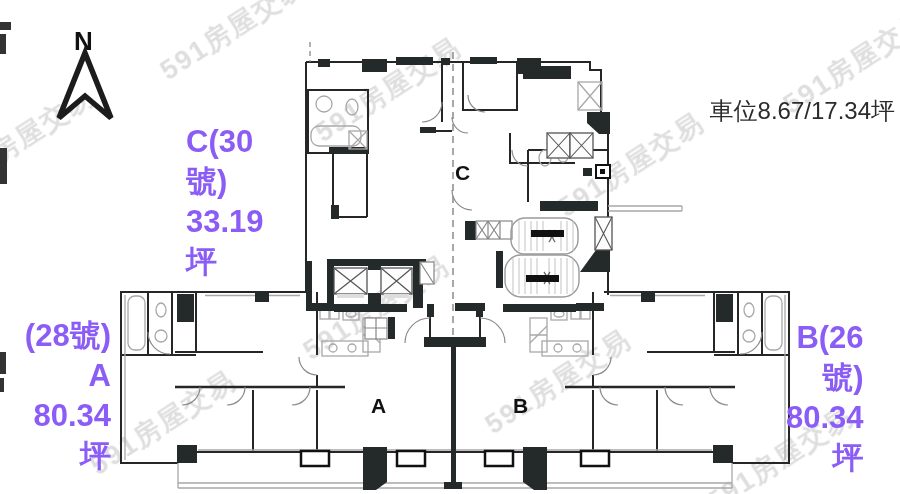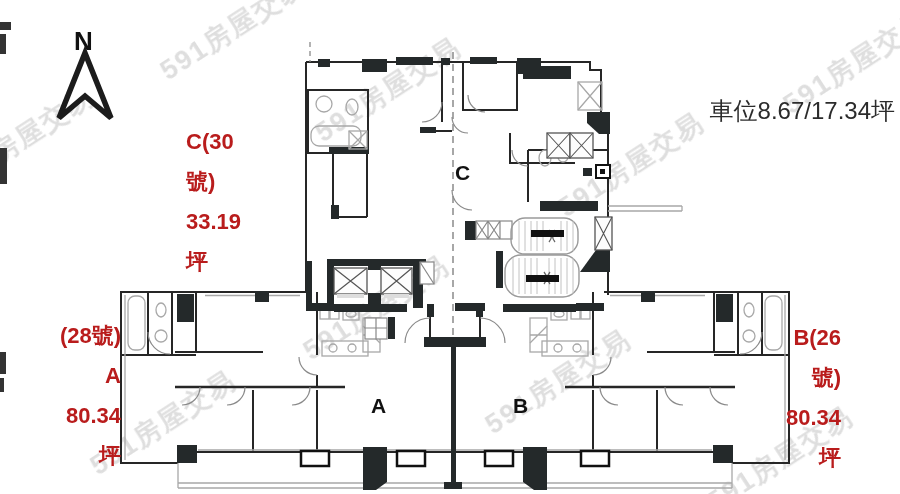--- a/index.html
+++ b/index.html
@@ -5,23 +5,23 @@
   html,body{margin:0;padding:0;background:#e9e9e9;}
   .stage{
     position:relative;width:900px;height:494px;background:#ffffff;overflow:hidden;
     font-family:"Liberation Sans","DejaVu Sans",sans-serif;
   }
   .stage svg{position:absolute;left:0;top:0;}
   .txt{position:absolute;color:#2b2b2b;white-space:nowrap;}
   .address{top:5px;right:7px;font-size:24px;letter-spacing:0.5px;}
   .area-note{top:62px;right:5px;font-size:24px;}
   .parking-note{top:95px;right:5px;font-size:24px;}
-  .unit-label{position:absolute;color:#b91c1c;font-weight:700;font-size:22px;line-height:40px;}
+  .unit-label{position:absolute;color:#8b5cf6;font-weight:700;font-size:31px;line-height:40px;}
   .unit-c{left:186px;top:122px;text-align:left;}
-  .unit-a{left:0;top:316px;width:111px;text-align:right;margin-left:10px;}
+  .unit-a{left:0;top:316px;width:111px;text-align:right;}
   .unit-b{left:786px;top:318px;text-align:right;}
   .unit-label div{height:40px;}
   .compass-n{left:74px;top:26px;font-size:26px;font-weight:700;color:#111;}
 </style>
 </head>
 <body>
 
 <div class="stage">
 
   <svg width="900" height="494" viewBox="0 0 900 494">

